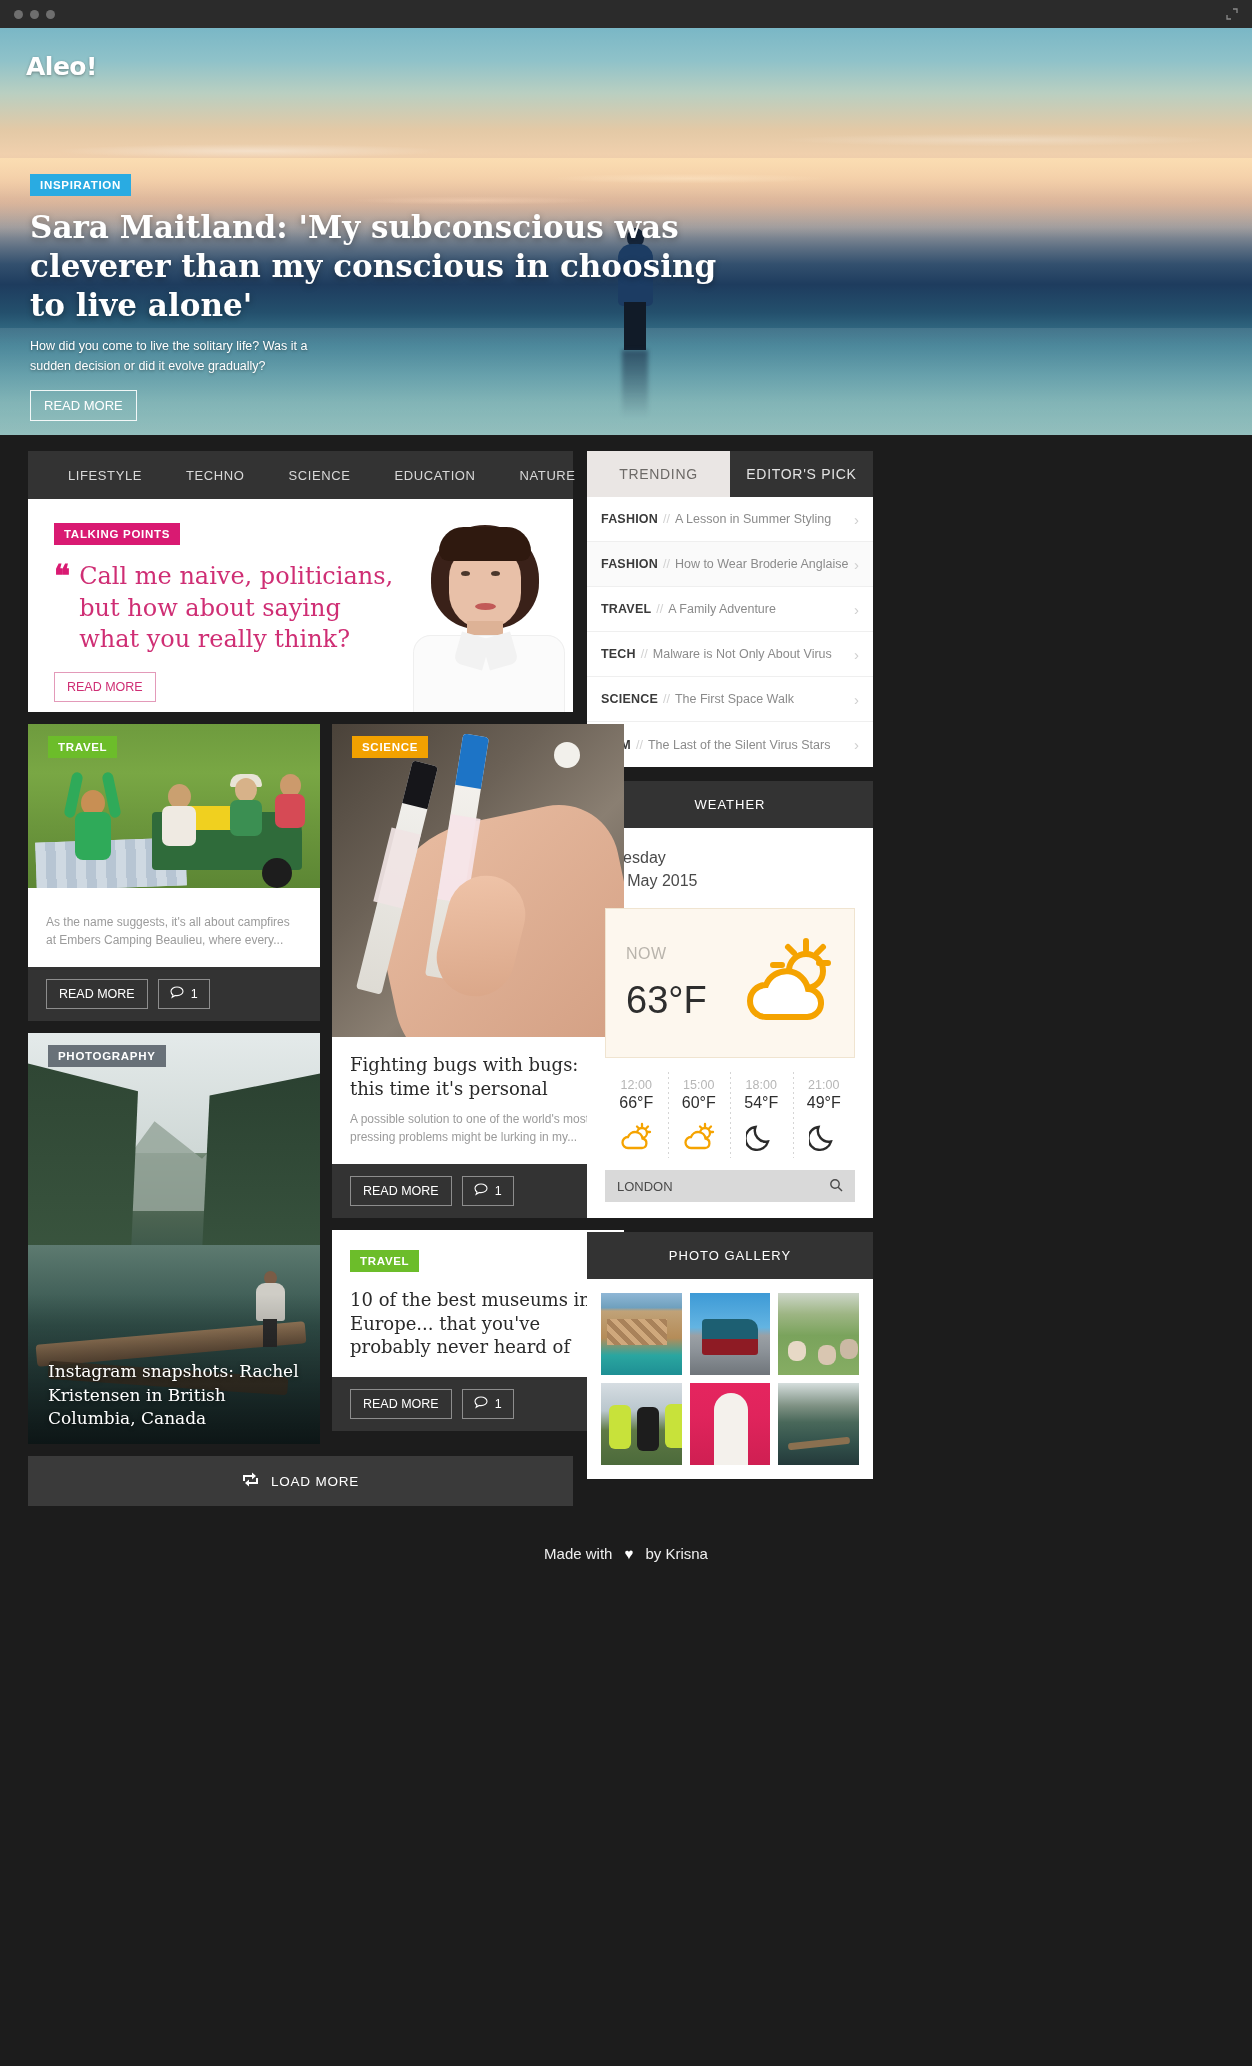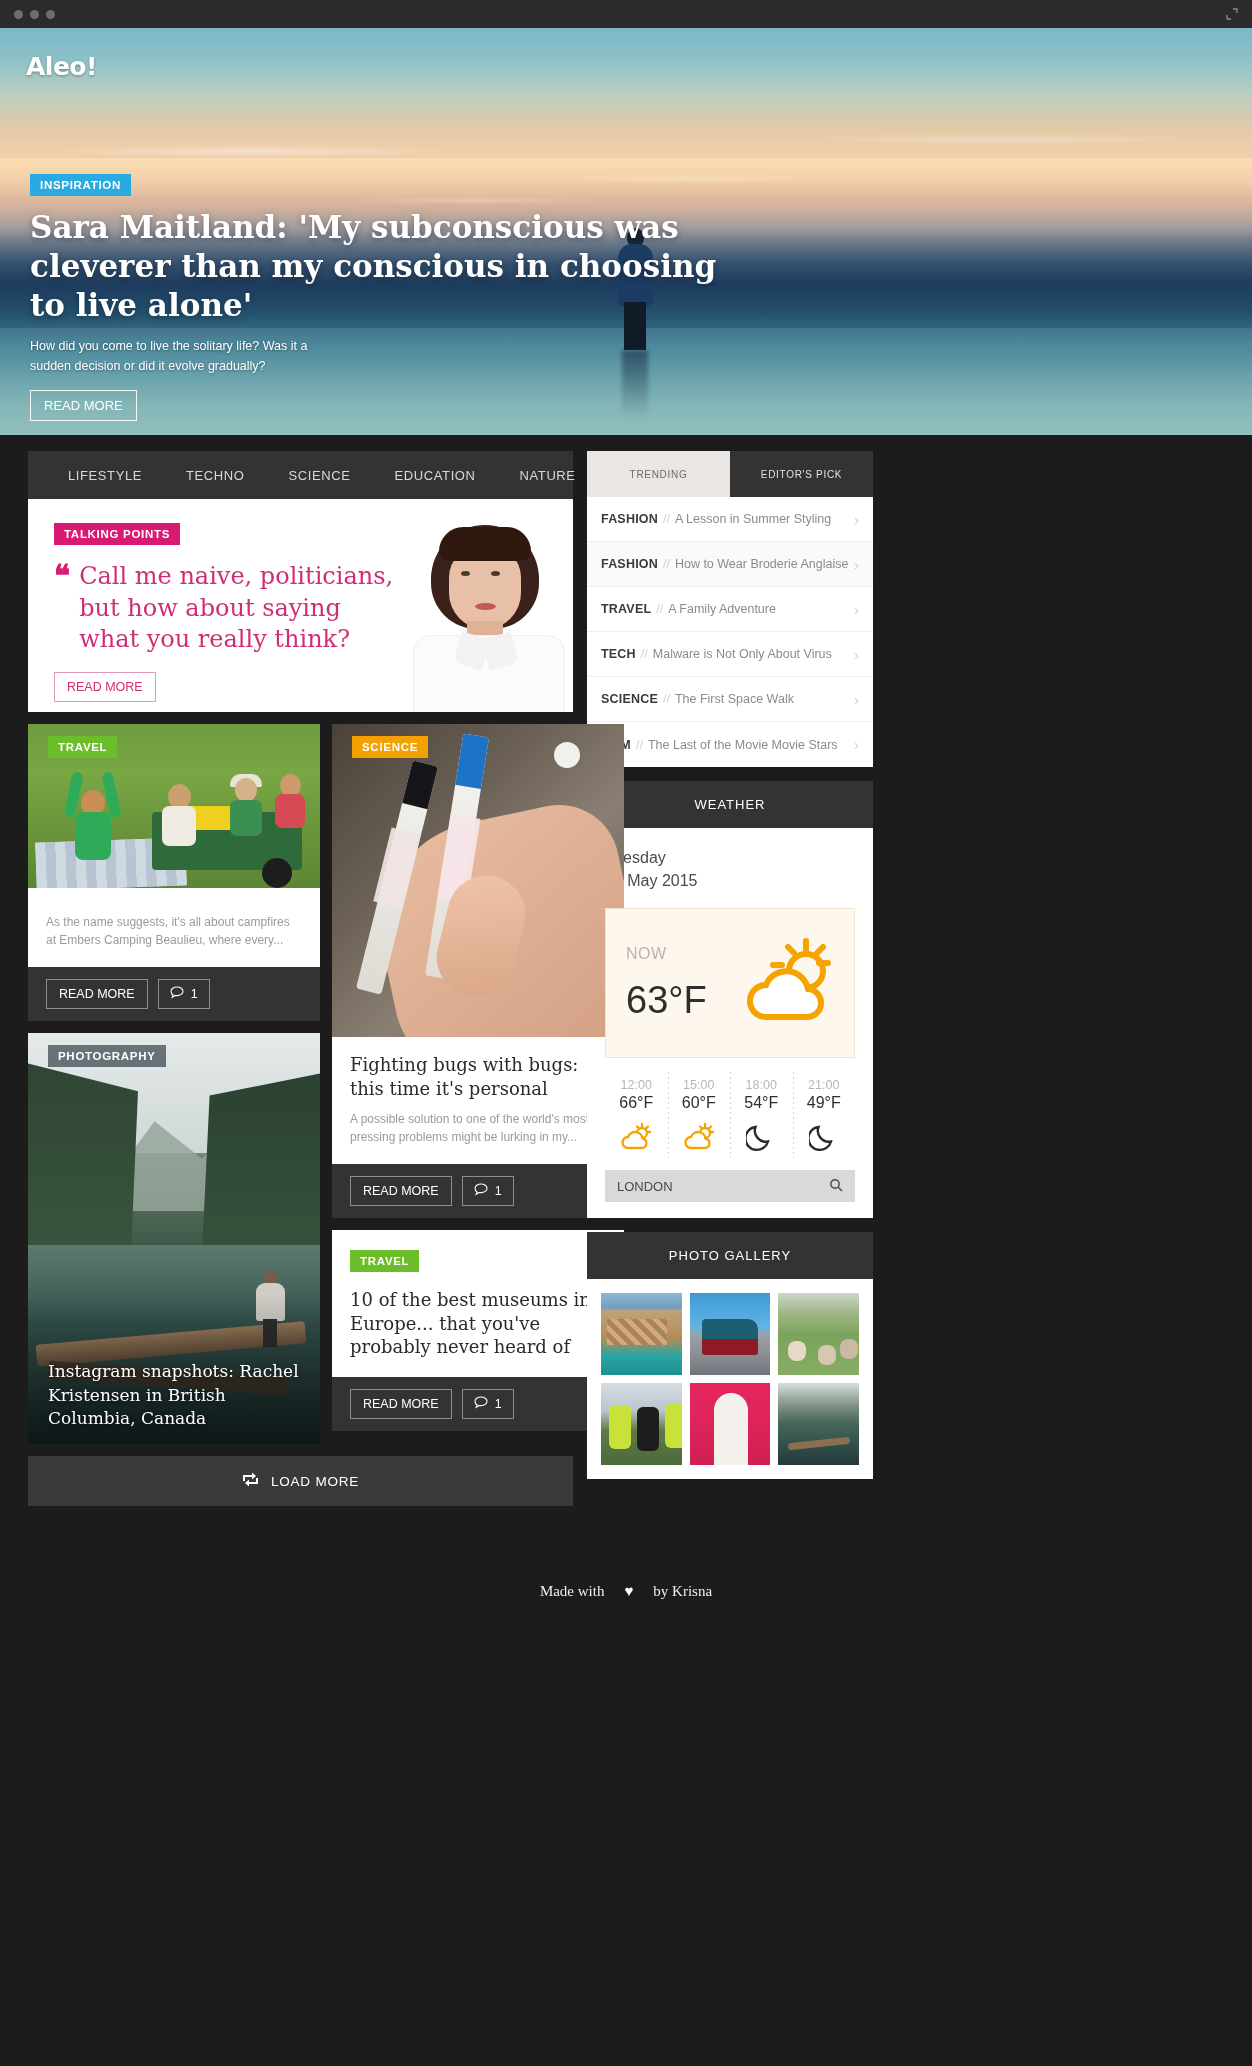--- a/index.html
+++ b/index.html
@@ -254,21 +254,21 @@
     margin-top: 12px; background: #3a3a3a; height: 50px;
     display: flex; align-items: center; justify-content: center; gap: 12px;
     color: #fff; font-size: 13.5px; letter-spacing: .8px; cursor: pointer;
   }
 
   
   .widget { margin-bottom: 14px; }
   .tabs { display: flex; }
   .tab {
     flex: 1; height: 46px; display: flex; align-items: center; justify-content: center;
-    font-size: 10px; letter-spacing: .7px; cursor: pointer;
+    font-size: 14px; letter-spacing: .7px; cursor: pointer;
   }
   .tab.inactive { background: #333; color: #e3e3e3; }
   .tab.active { background: #eae6e4; color: #6d6a67; }
   .trend-list { background: #fff; }
   .trend-item {
     height: 45px; display: flex; align-items: center; padding: 0 14px;
     border-bottom: 1px solid #efefef; font-size: 12.5px; cursor: pointer;
   }
   .trend-item.alt { background: #fafafa; }
   .trend-item .cat { font-weight: 700; color: #3a3a3a; letter-spacing: .2px; }
@@ -315,22 +315,22 @@
   .g3 { background: linear-gradient(to bottom,#cdd6c9 0%,#9db583 26%,#7aa35c 52%,#86ad63 100%); }
   .g3::after { content:""; position:absolute; left:10px; bottom:14px; width:18px; height:20px; border-radius:8px; background:#e7d9c6; box-shadow: 30px 4px 0 #d9c6b1, 52px -2px 0 #cbb9a4; }
   .g4 { background: linear-gradient(to bottom,#d6dde2 0%,#b9c6cd 34%,#5f7a45 58%,#4c6a3b 100%); }
   .g4::after { content:""; position:absolute; left:8px; top:22px; width:22px; height:44px; background:#c8e23a; border-radius:6px; box-shadow: 28px 2px 0 #1d1d1d, 56px -1px 0 #c8e23a; }
   .g5 { background: linear-gradient(to bottom,#e5255f 0%,#e0245c 40%,#cf1f52 100%); }
   .g5::after { content:""; position:absolute; left:24px; top:10px; width:34px; height:72px; background:#f4f1ec; border-radius:18px 18px 0 0; }
   .g6 { background: linear-gradient(to bottom,#d5dedd 0%,#7e9183 28%,#49685a 48%,#32514b 74%,#24393a 100%); }
   .g6::after { content:""; position:absolute; left:10px; bottom:18px; width:62px; height:7px; background:#8a7050; border-radius:3px; transform: rotate(-6deg); }
 
   .footer {
-    height: 94px; display: flex; align-items: flex-end; justify-content: center;
-    color: #efefef; font-size: 15px; gap: 20px; font-family: Liberation Serif, serif;
+    height: 94px; display: flex; align-items: center; justify-content: center;
+    color: #efefef; font-size: 15px; gap: 12px;
   }
   .heart { color: #fff; font-size: 15px; }
 </style>
 </head>
 <body>
 
 <div class="chrome">
   <div class="dots">
     <span class="dot"></span>
     <span class="dot"></span>
@@ -577,21 +577,21 @@
         </div>
         <div class="trend-item">
           <span class="cat">SCIENCE</span>
           <span class="sep">//</span>
           <span class="ttl">The First Space Walk</span>
           <span class="chev">›</span>
         </div>
         <div class="trend-item" style="border-bottom:0">
           <span class="cat">FILM</span>
           <span class="sep">//</span>
-          <span class="ttl">The Last of the Movie Movie Stars</span>
+          <span class="ttl">The Last of the Silent Virus Stars</span>
           <span class="chev">›</span>
         </div>
       </div>
     </div>
 
     <div class="widget">
       <div class="widget-head">WEATHER</div>
       <div class="widget-body">
         <div class="w-day">Tuesday</div>
         <div class="w-day">26 May 2015</div>

